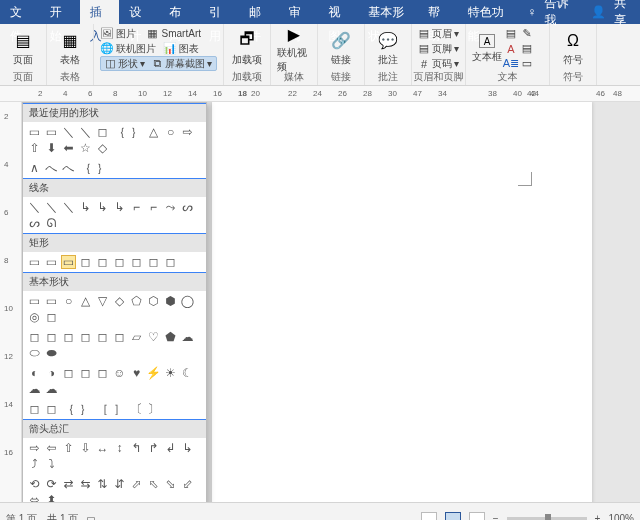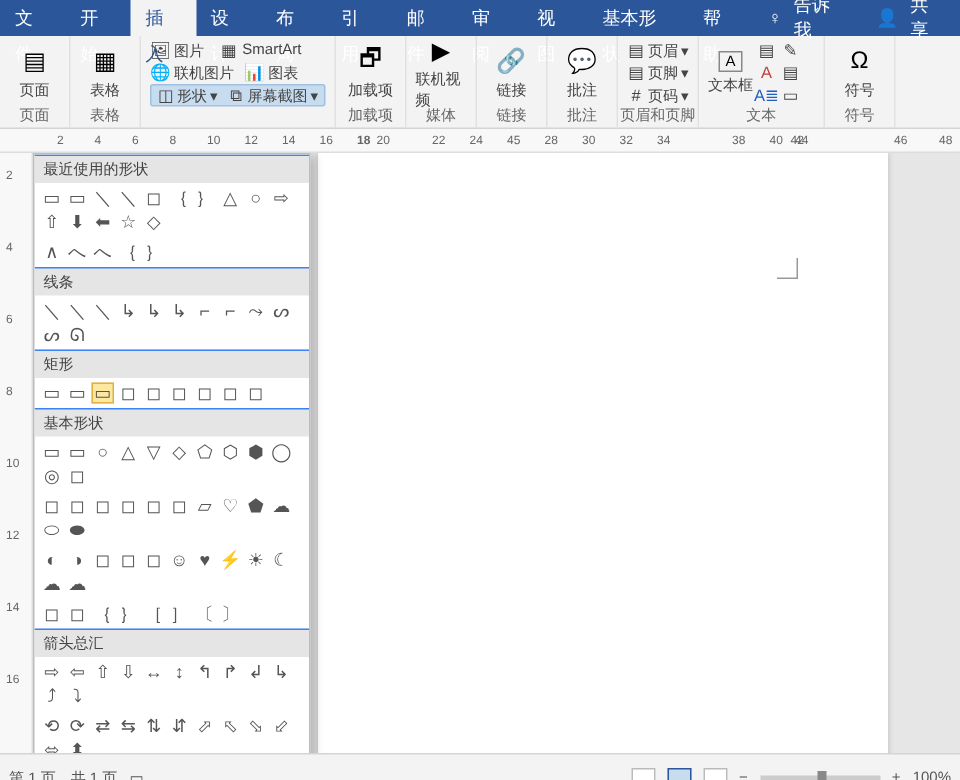--- a/index.html
+++ b/index.html
@@ -58,20 +58,21 @@
   <div class="tab">开始</div>
   <div class="tab active">插入</div>
   <div class="tab">设计</div>
   <div class="tab">布局</div>
   <div class="tab">引用</div>
   <div class="tab">邮件</div>
   <div class="tab">审阅</div>
   <div class="tab">视图</div>
   <div class="tab">基本形状</div>
   <div class="tab">帮助</div>
+  <div class="tab">特色功能</div>
   <div class="right">
     <span>♀</span>
     <span>告诉我</span>
   </div>
   <div class="rspace"></div>
   <div class="right">
     <span>👤</span>
     <span>共享</span>
   </div>
 </div>
@@ -188,32 +189,32 @@
     <span style="left: 88px;">6</span>
     <span style="left: 113px;">8</span>
     <span style="left: 138px;">10</span>
     <span style="left: 163px;">12</span>
     <span style="left: 188px;">14</span>
     <span style="left: 213px;">16</span>
     <span style="left: 238px; font-weight: bold;">18</span>
     <span style="left: 251px;">20</span>
     <span style="left: 288px;">22</span>
     <span style="left: 313px;">24</span>
-    <span style="left: 338px;">45</span>
+    <span style="left: 338px;">26</span>
     <span style="left: 363px;">28</span>
     <span style="left: 388px;">30</span>
-    <span style="left: 413px;">32</span>
+    <span style="left: 413px;">47</span>
     <span style="left: 438px;">34</span>
     <span style="left: 463px; margin-top: 37px;">36</span>
     <span style="left: 488px;">38</span>
     <span style="left: 513px;">40</span>
     <span style="left: 527px;">42</span>
     <span style="left: 530px;">44</span>
     <span style="left: 596px;">46</span>
-    <span style="left: 626px;">48</span>
+    <span style="left: 613px;">48</span>
   </div>
 
 <div class="workspace">
   <div class="ruler-v" id="rulerV">
       <span style="top: 10px;">2</span>
       <span style="top: 58px;">4</span>
       <span style="top: 106px;">6</span>
       <span style="top: 154px;">8</span>
       <span style="top: 202px;">10</span>
       <span style="top: 250px;">12</span>

